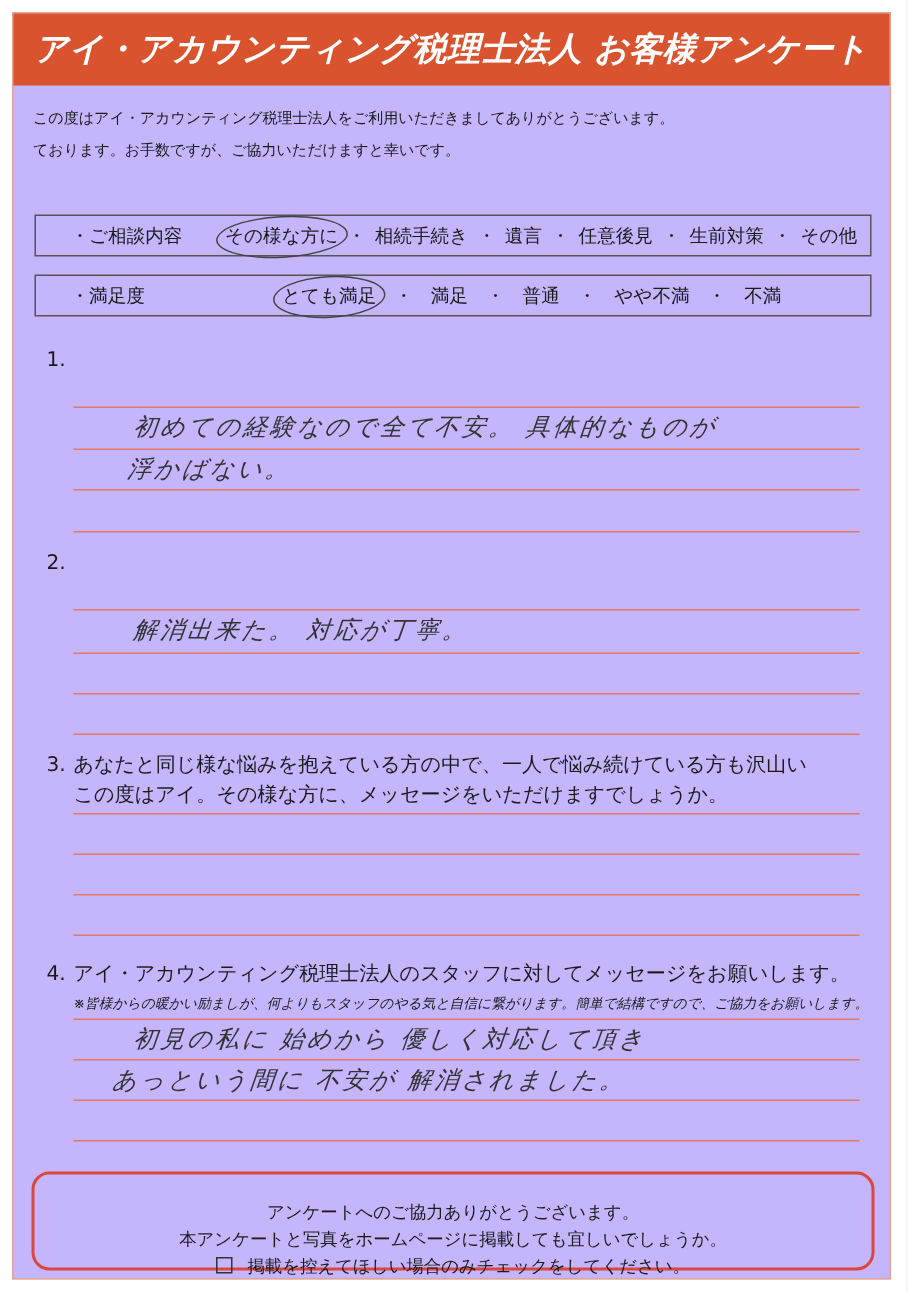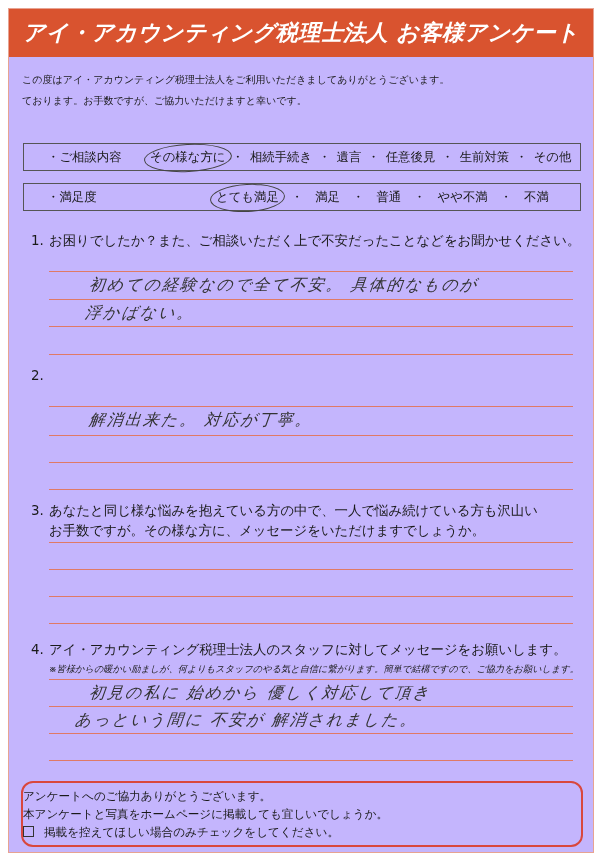--- a/index.html
+++ b/index.html
@@ -22,21 +22,21 @@
   .sep { margin:0 6px; }
   .q { position:absolute; left:22px; font-size:13.4px; line-height:20px; }
   .q .num { position:absolute; left:0; }
   .q .txt { padding-left:18px; white-space:nowrap; }
   .note { position:absolute; left:40px; font-size:9.2px; white-space:nowrap;font-style:italic; }
   .rule { position:absolute; left:40px; width:524px; height:0; border-top:1px solid #e07a65; }
   .hw { position:absolute; font-family:"DejaVu Serif","Liberation Serif",serif; font-style:italic;
         font-size:16px; color:#333; letter-spacing:2px; white-space:nowrap; transform:skewX(-6deg); }
   .footer { position:absolute; left:12px; top:772px; width:562px; height:66px;
             border:2px solid #d9473d; border-radius:12px; box-sizing:border-box;
-            font-size:11.6px; line-height:18px; padding-top:4px; }
+            text-align:center; font-size:11.6px; line-height:18px; padding-top:16px; }
   .footer .chk { display:inline-block; width:9px; height:9px; border:1px solid #333; margin-right:10px; vertical-align:-1px; }
 </style>
 </head>
 <body>
 
 <div class="sheet">
   <div class="header">アイ・アカウンティング税理士法人 お客様アンケート</div>
 
   <div class="intro">
     <div>この度はアイ・アカウンティング税理士法人をご利用いただきましてありがとうございます。</div>
@@ -55,57 +55,56 @@
       <span class="opt">任意後見</span>
       <span class="sep">・</span>
       <span class="opt">生前対策</span>
       <span class="sep">・</span>
       <span class="opt">その他</span>
     </span>
   </div>
 
   <div class="selbox" style="top:174px;">
     <span class="lbl">・満足度</span>
-    <span class="opts" style="left:192px;">
+    <span class="opts" style="left:164px;">
       <span class="opt circled">とても満足</span>
       <span class="sep" style="margin:0 12px;">・</span>
       <span class="opt">満足</span>
       <span class="sep" style="margin:0 12px;">・</span>
       <span class="opt">普通</span>
       <span class="sep" style="margin:0 12px;">・</span>
       <span class="opt">やや不満</span>
       <span class="sep" style="margin:0 12px;">・</span>
       <span class="opt">不満</span>
     </span>
   </div>
 
   <div class="q" style="top:222px;">
     <span class="num">1.</span>
-    <div class="txt">お困りでしたか？また、ご相談いただく上で不安だったことなどをお聞かせください。</div>
   </div>
   <div class="rule" style="top:262px;"></div>
   <div class="hw" style="left:80px;top:266px;">初めての経験なので全て不安。 具体的なものが</div>
   <div class="rule" style="top:290px;"></div>
   <div class="hw" style="left:76px;top:294px;">浮かばない。</div>
   <div class="rule" style="top:317px;"></div>
   <div class="rule" style="top:345px;"></div>
 
   <div class="q" style="top:357px;">
     <span class="num">2.</span>
   </div>
   <div class="rule" style="top:397px;"></div>
   <div class="hw" style="left:80px;top:401px;">解消出来た。 対応が丁寧。</div>
   <div class="rule" style="top:426px;"></div>
   <div class="rule" style="top:453px;"></div>
   <div class="rule" style="top:480px;"></div>
 
   <div class="q" style="top:492px;">
     <span class="num">3.</span>
     <div class="txt">あなたと同じ様な悩みを抱えている方の中で、一人で悩み続けている方も沢山い</div>
-    <div class="txt">お手数ですが。その様な方に、メッセージをいただけますでしょうか。</div>
+    <div class="txt">この度はアイ。その様な方に、メッセージをいただけますでしょうか。</div>
   </div>
   <div class="rule" style="top:533px;"></div>
   <div class="rule" style="top:560px;"></div>
   <div class="rule" style="top:587px;"></div>
   <div class="rule" style="top:614px;"></div>
 
   <div class="q" style="top:631px;">
     <span class="num">4.</span>
     <div class="txt">アイ・アカウンティング税理士法人のスタッフに対してメッセージをお願いします。</div>
   </div>

